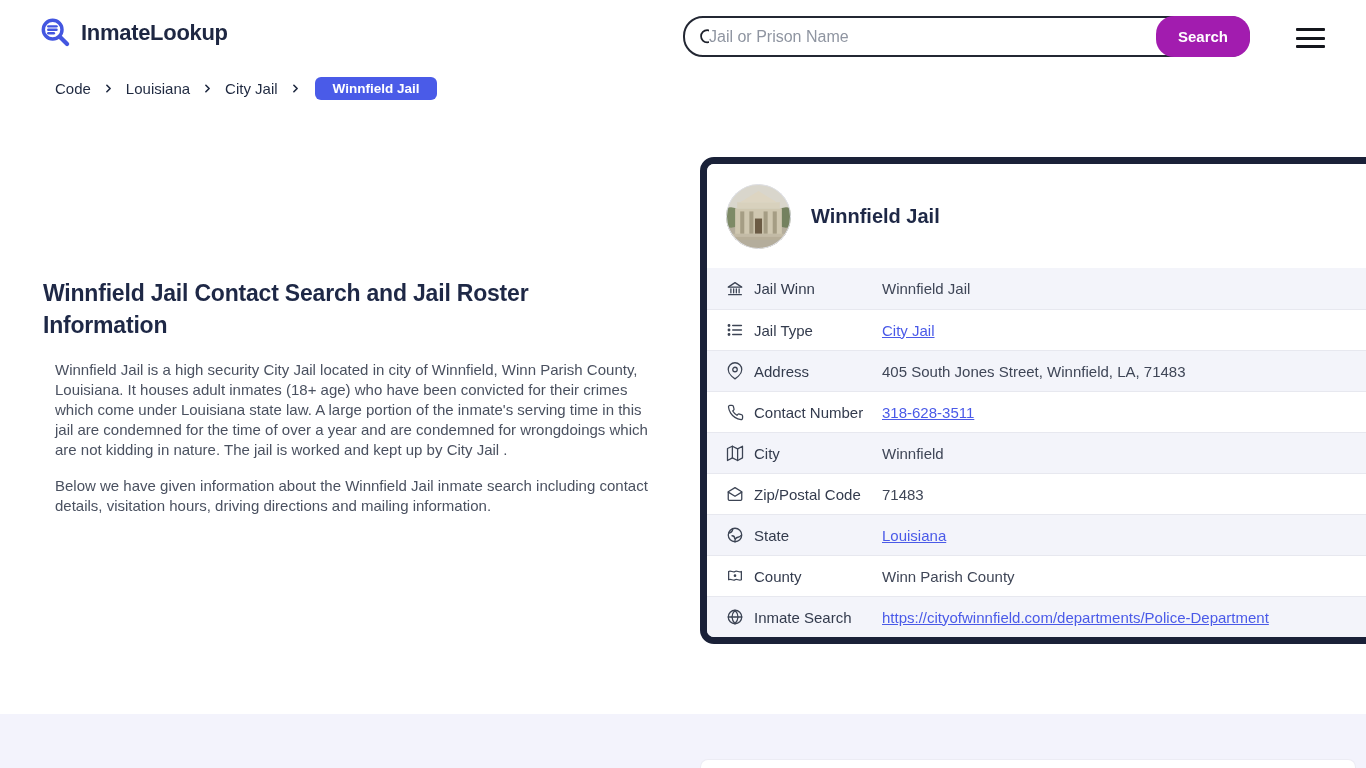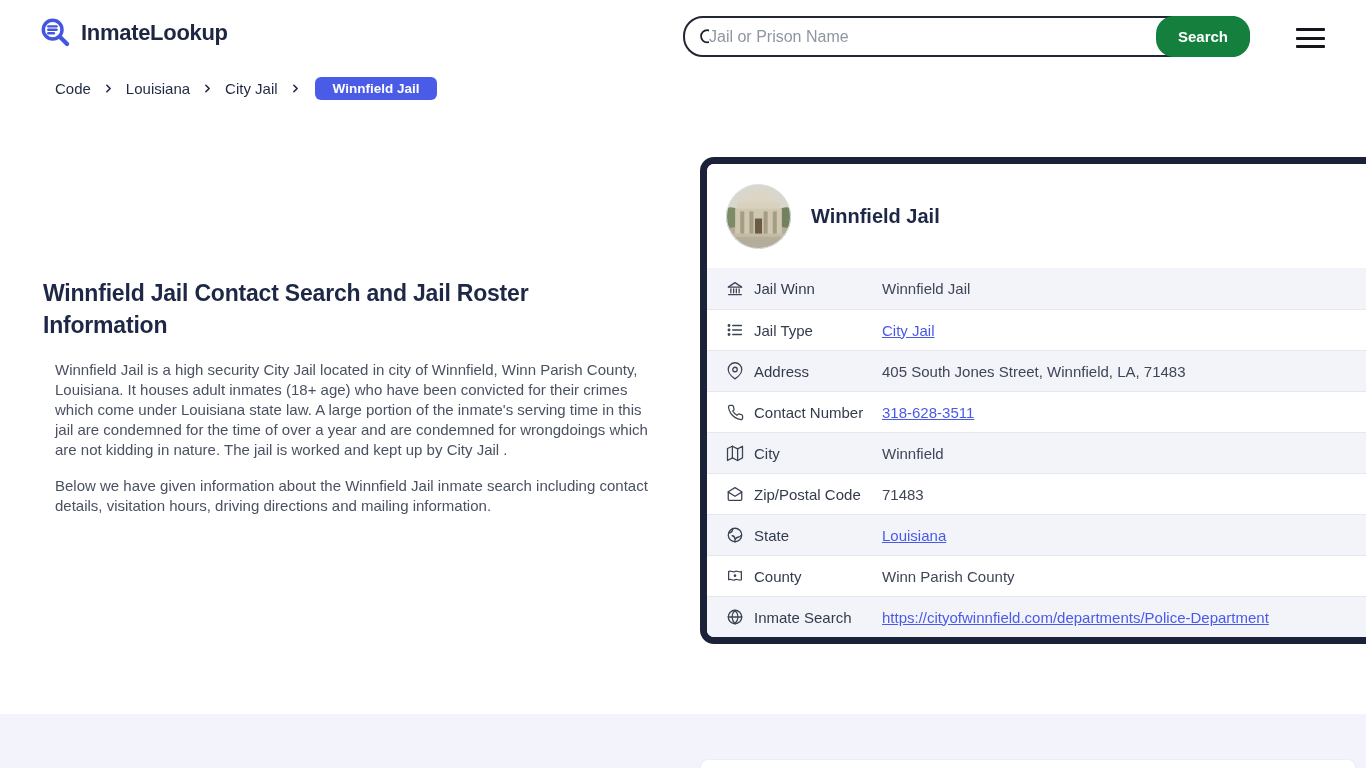--- a/index.html
+++ b/index.html
@@ -11,21 +11,21 @@
   .brand { position:absolute; left:40px; top:17px; display:flex; align-items:center; gap:9px; cursor:pointer; }
   .brand-name { font-size:22px; font-weight:700; color:#1e2742; letter-spacing:-0.3px; }
 
   .searchbar { position:absolute; left:683px; top:16px; width:567px; height:41px;
                border:2px solid #232733; border-radius:20px; background:#ffffff; }
   .searchbar .mag { position:absolute; left:13px; top:9px; }
   .search-input { position:absolute; left:24px; top:2px; height:33px; width:420px; border:none; outline:none;
                   font-size:16px; color:#2a2f3a; font-family:"Liberation Sans", sans-serif; }
   .search-input::placeholder { color:#8f95a1; }
   .search-btn { position:absolute; right:-2px; top:-2px; height:41px; width:94px; border:none; cursor:pointer;
-                background:#15803d; color:#ffffff; font-size:15px; font-weight:700; border-radius:18px;
+                background:#a21caf; color:#ffffff; font-size:15px; font-weight:700; border-radius:18px;
                 font-family:"Liberation Sans", sans-serif; }
   .hamburger { position:absolute; left:1296px; top:28px; width:29px; height:20px; cursor:pointer;
                display:flex; flex-direction:column; justify-content:space-between; }
   .hamburger span { display:block; height:3px; background:#14161c; border-radius:1px; }
 
   
   .breadcrumb { position:absolute; left:55px; top:75px; height:26px; display:flex; align-items:center; gap:11px; }
   .crumb { font-size:15px; color:#1f2940; text-decoration:none; font-weight:500; cursor:pointer; }
   .crumb-badge { background:#4a5be8; color:#ffffff; font-size:13.5px; font-weight:700;
                  padding:4px 18px; border-radius:6px; margin-left:2px; }

